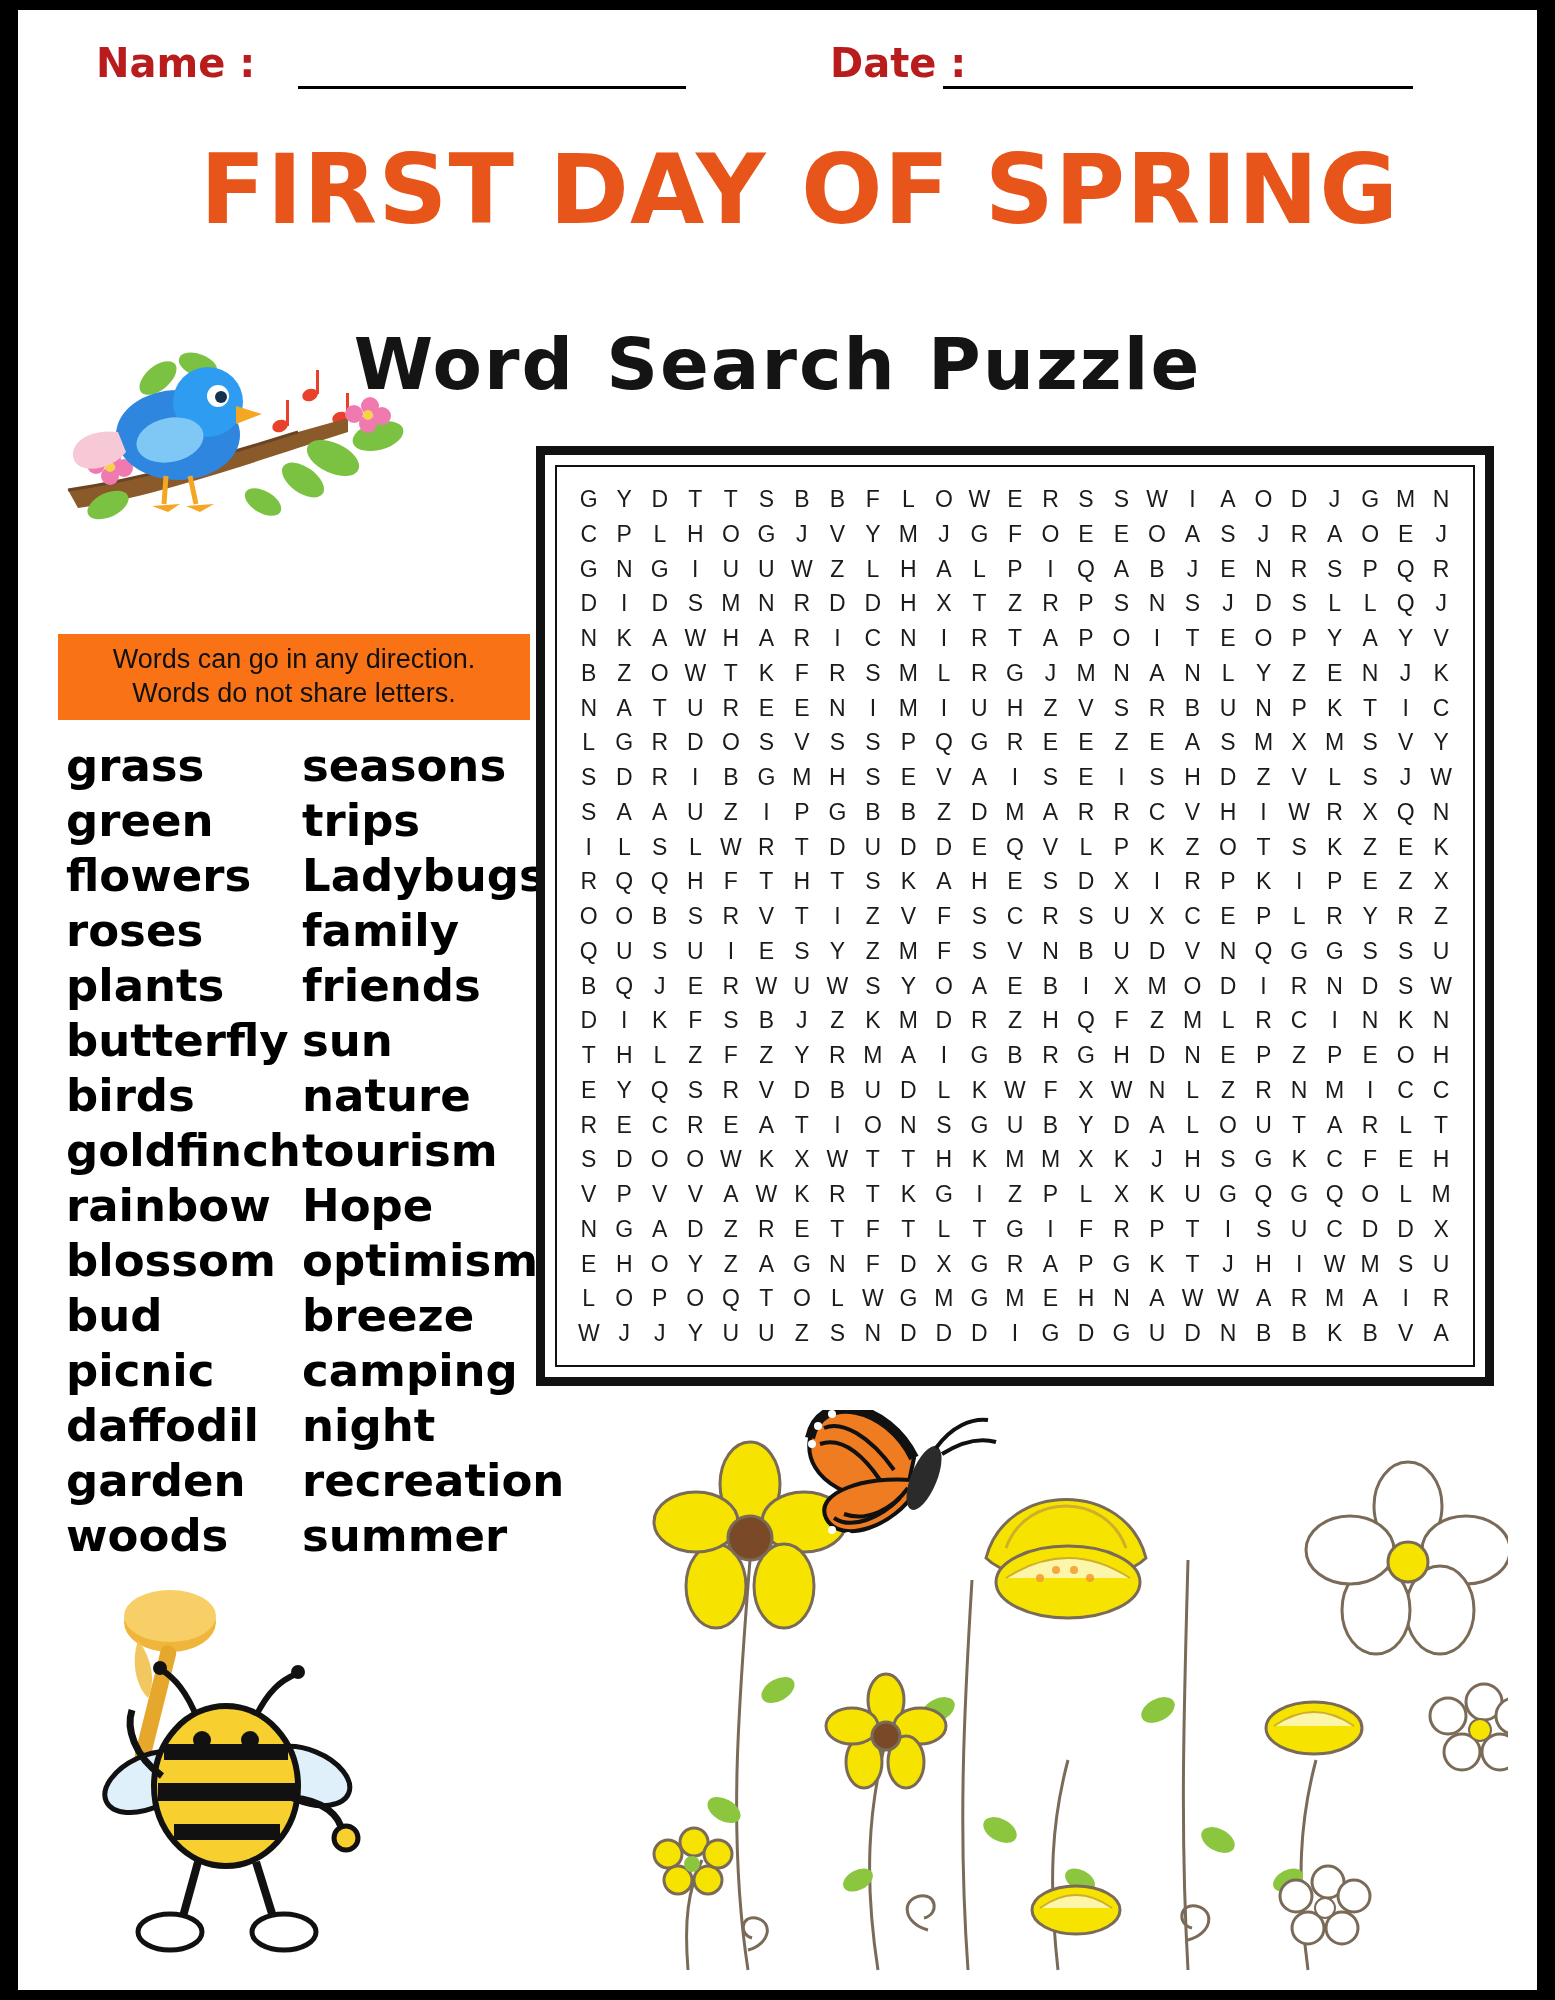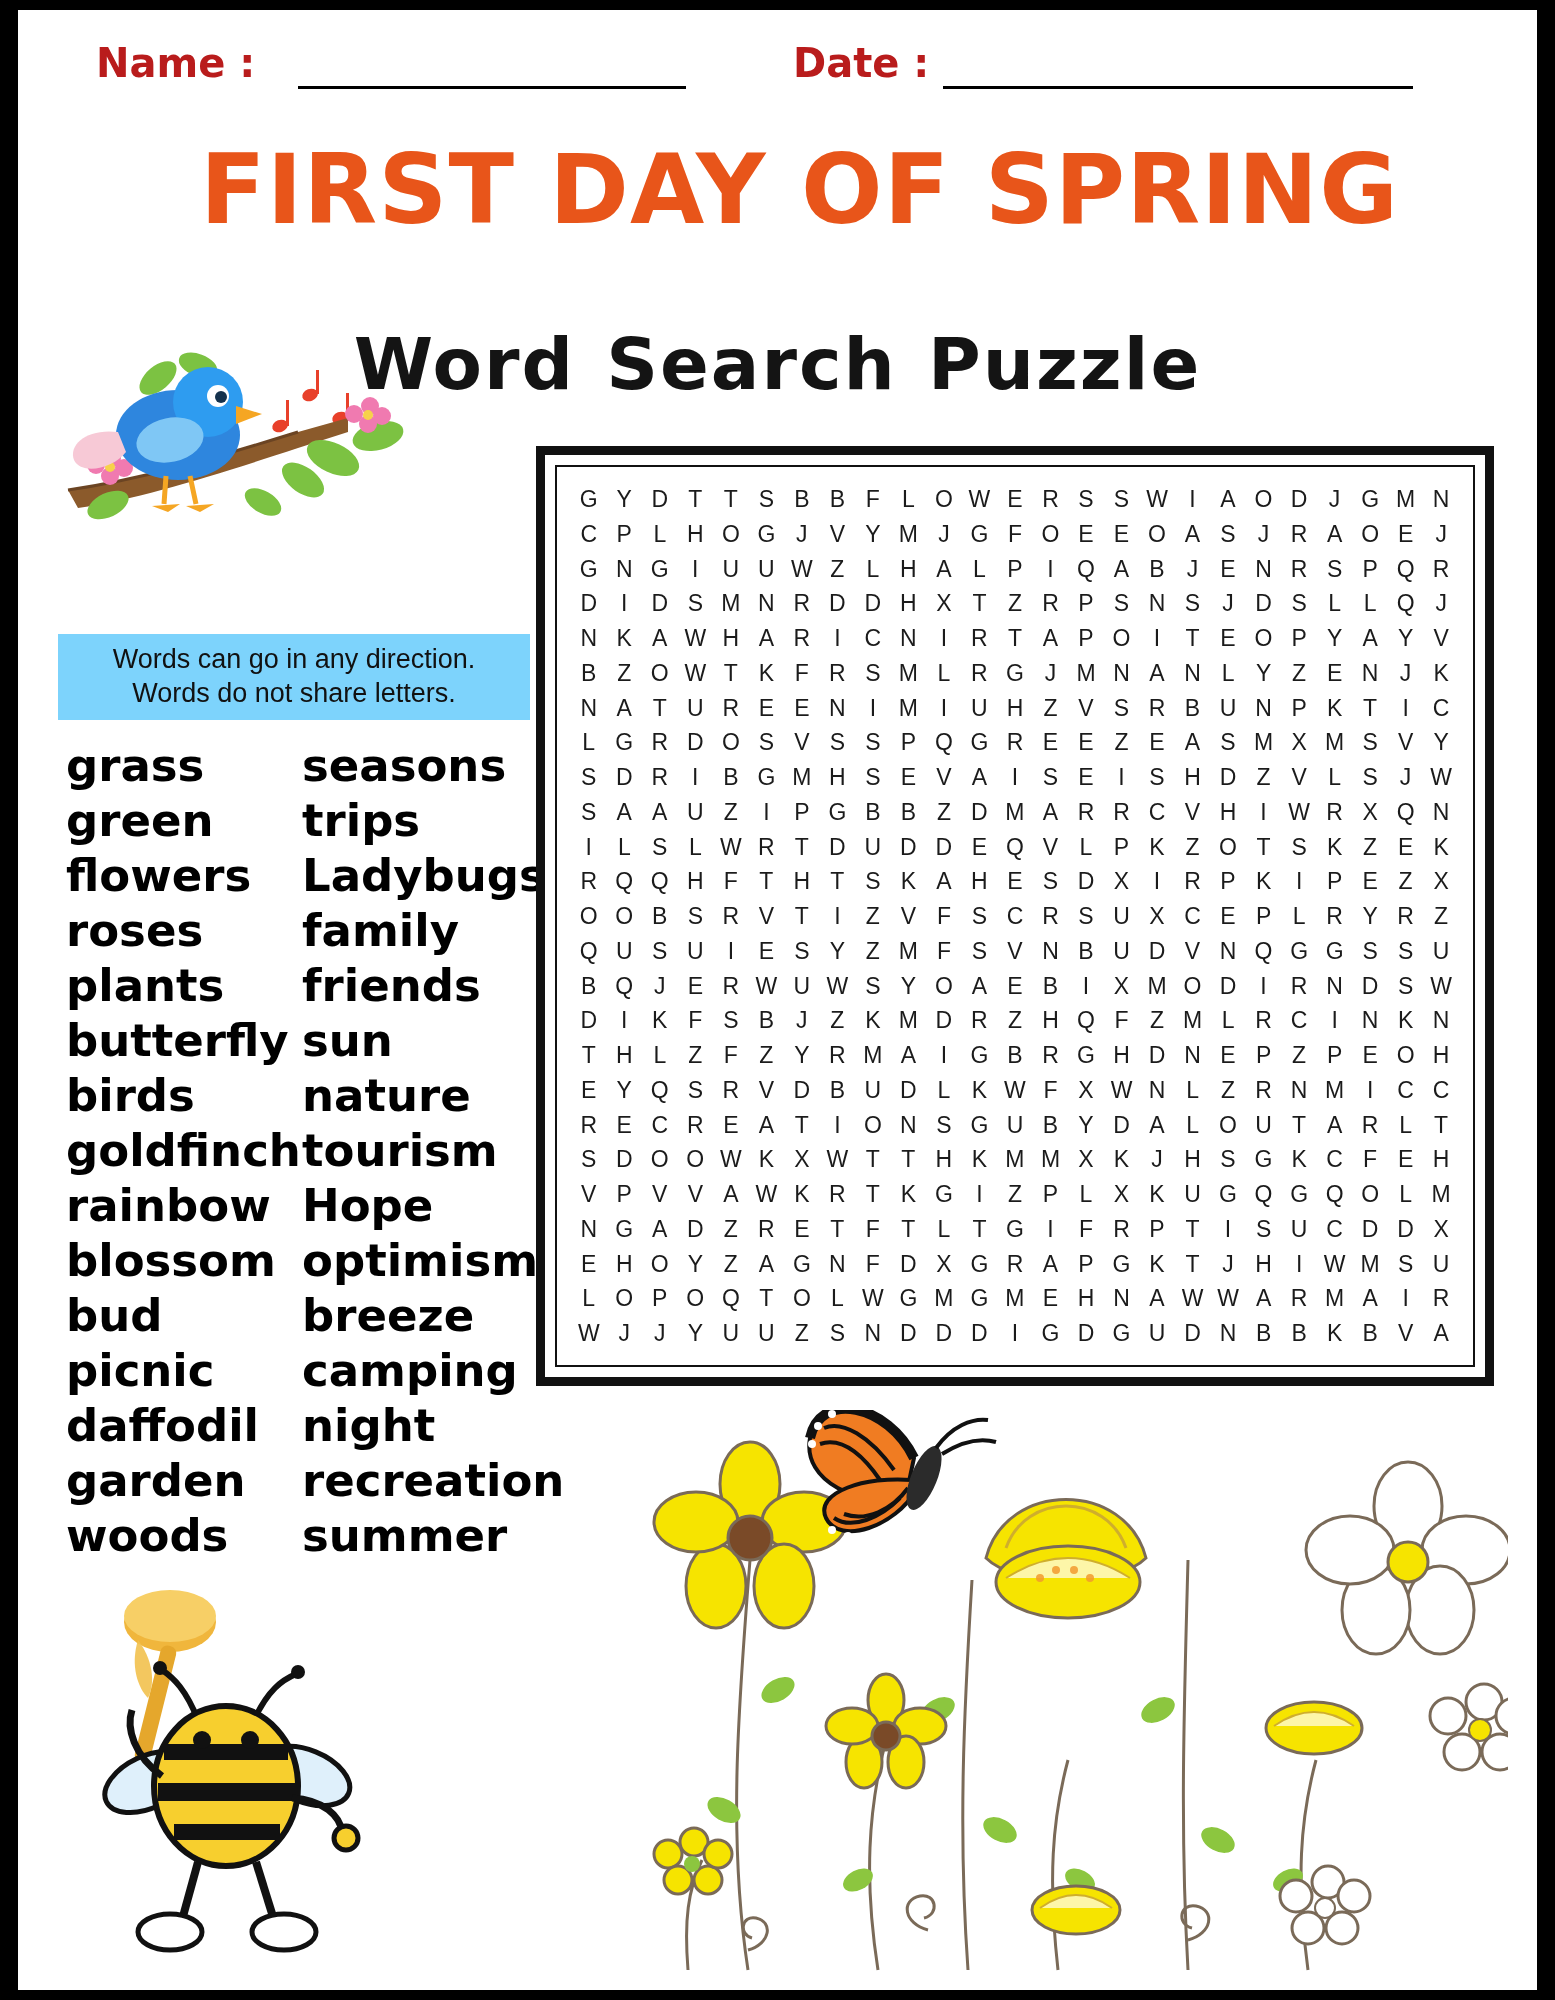--- a/index.html
+++ b/index.html
@@ -72,21 +72,21 @@
     letter-spacing: 2px;
   }
   .title-sub .w { padding: 0 2px; }
 
   
   .instructions {
     position: absolute;
     left: 40px;
     top: 624px;
     width: 460px;
-    background: #7dd3fc;
+    background: #f97316;
     padding: 8px 6px 10px 6px;
     text-align: center;
     font-size: 27px;
     line-height: 34px;
     color: #111;
     font-family: "Liberation Sans", sans-serif;
   }
 
   
   .wordlist {
@@ -157,21 +157,21 @@
   .flowers-art { left: 610px; top: 1400px; width: 880px; height: 580px; }
 </style>
 </head>
 <body>
 
 <div class="page">
 
   <div class="namedate">
     <div class="nd-label" style="left:78px; top:16px;">Name :</div>
     <div class="nd-line" style="left:280px; top:62px; width:388px;"></div>
-    <div class="nd-label" style="left:775px; top:16px;">Date :</div>
+    <div class="nd-label" style="left:812px; top:16px;">Date :</div>
     <div class="nd-line" style="left:925px; top:62px; width:470px;"></div>
   </div>
 
   <div class="title-main">FIRST DAY OF SPRING</div>
   <div class="title-sub">
     <span class="w">Word</span>
     <span class="w">Search</span>
     <span class="w">Puzzle</span>
   </div>
 

